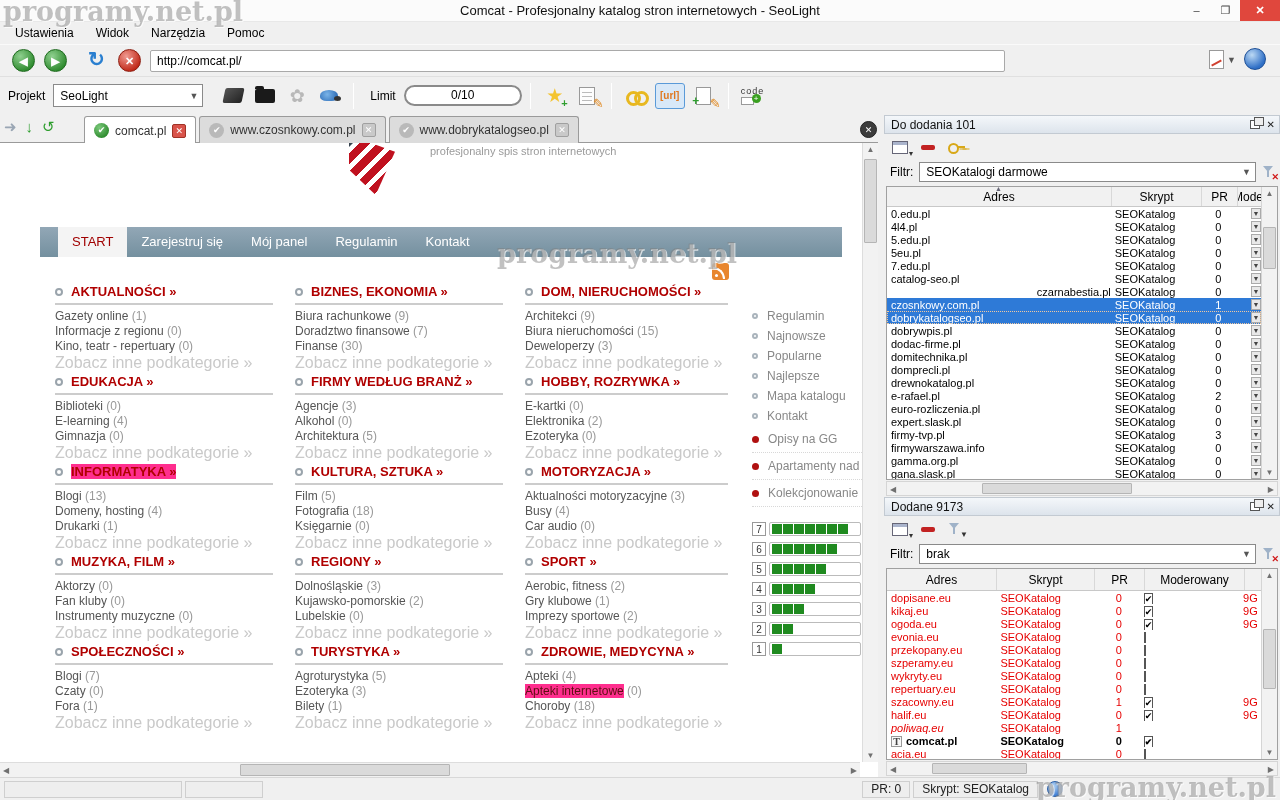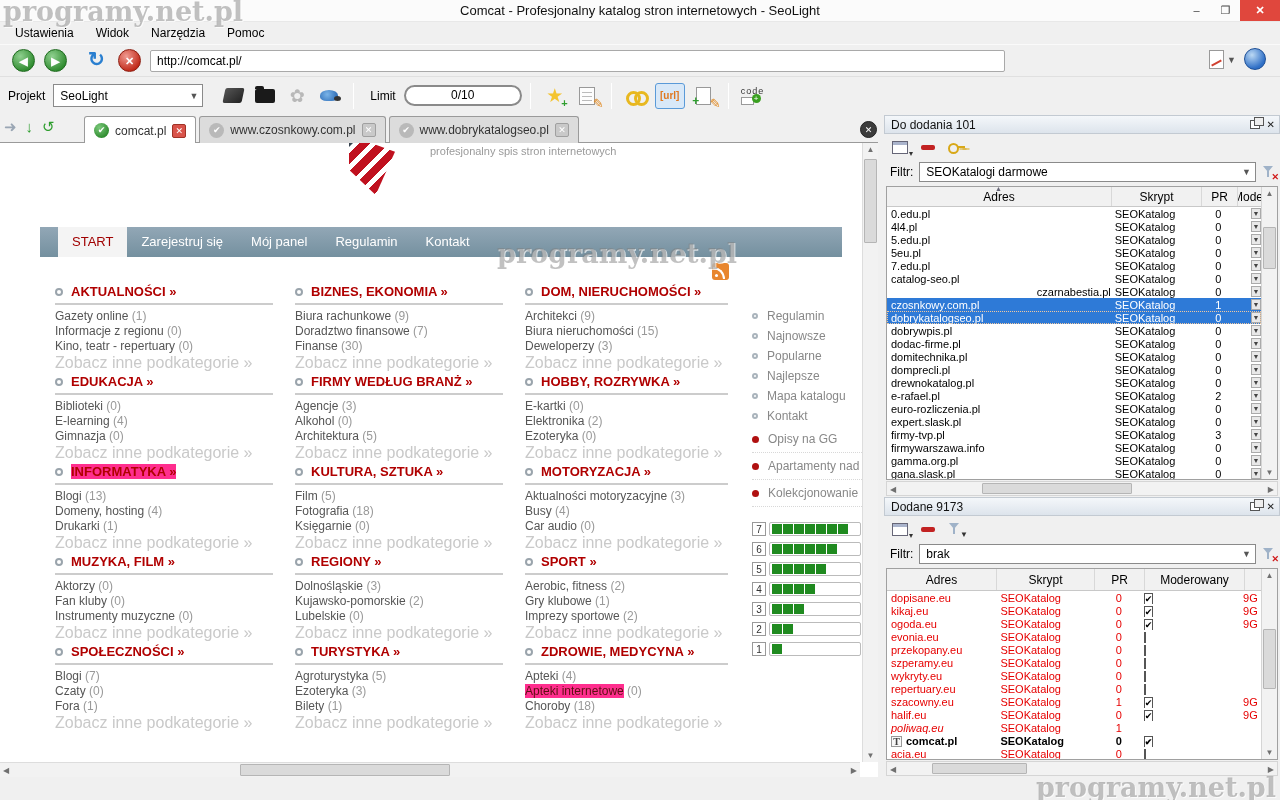--- a/index.html
+++ b/index.html
@@ -823,15 +823,24 @@
         </div>
       </div>
       <div class="p-hscroll">
         <div class="sb-btn" style="left:3px;top:3px;">◀</div>
         <div class="sb-thumb" style="top:1px;bottom:1px;left:45px;width:95px;"></div>
         <div class="sb-btn" style="right:3px;top:3px;">▶</div>
       </div>
     </div>
   </div>
 
+  <div class="statusbar">
+    <div class="st-cell" style="width:178px;"></div>
+    <div class="st-cell" style="width:78px;"></div>
+    <div class="st-spacer"></div>
+    <div class="st-cell">PR: 0</div>
+    <div class="st-cell">Skrypt: SEOKatalog</div>
+    <div class="st-globe"></div>
+    <div style="width:210px;"></div>
+  </div>
   <div class="wm wm-bot">programy.net.pl</div>
 
 </div>
 
 </body></html>

